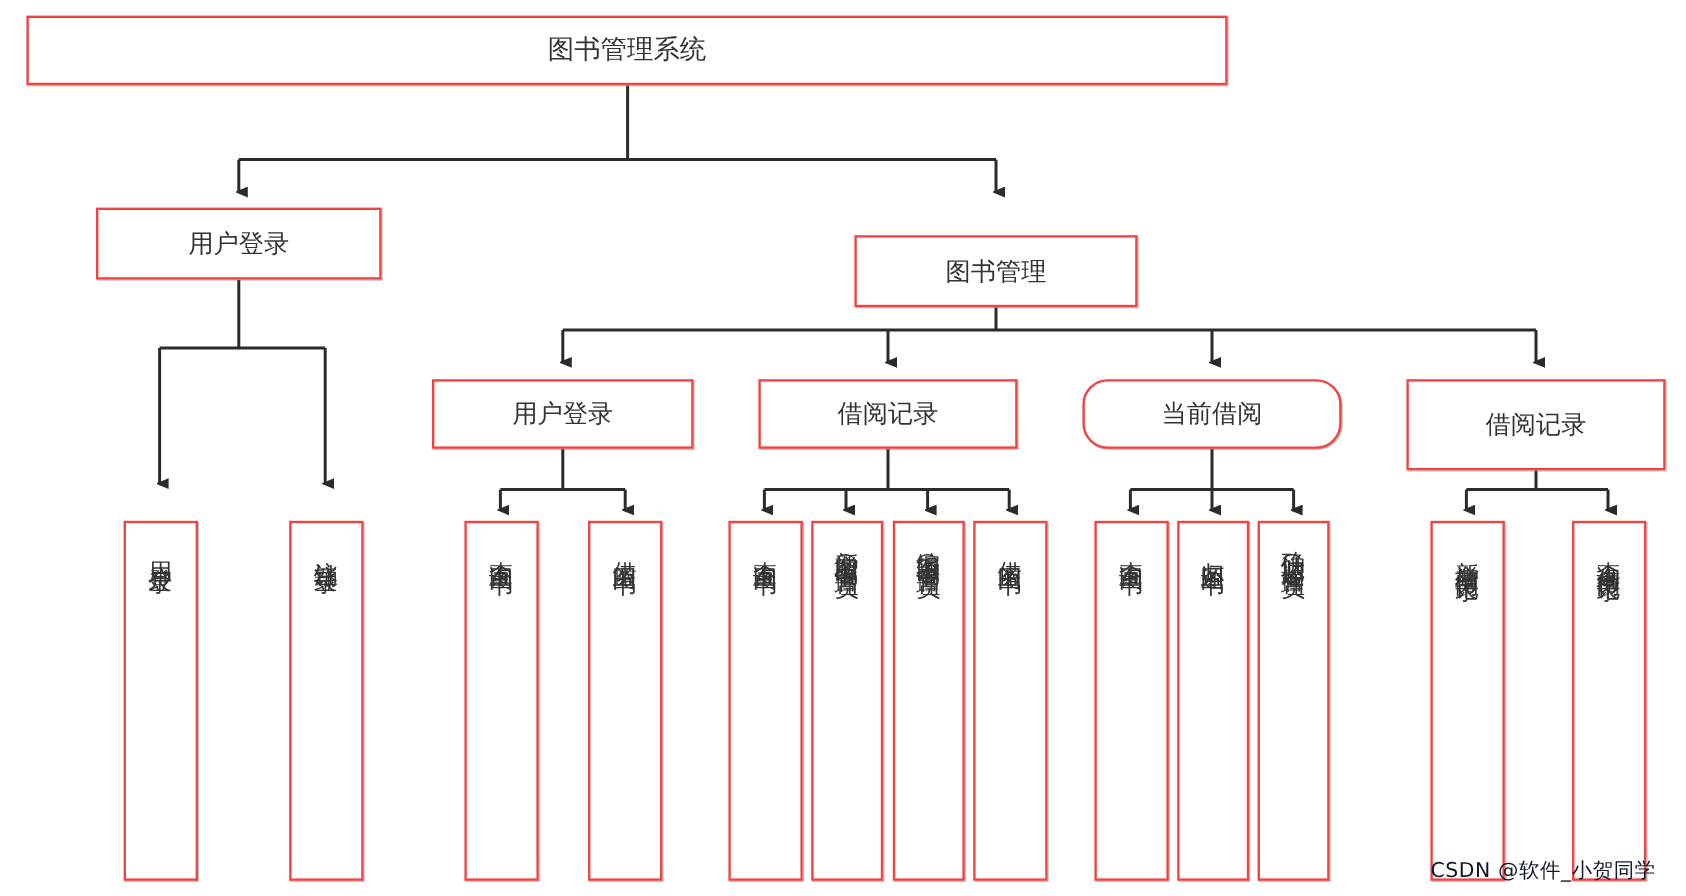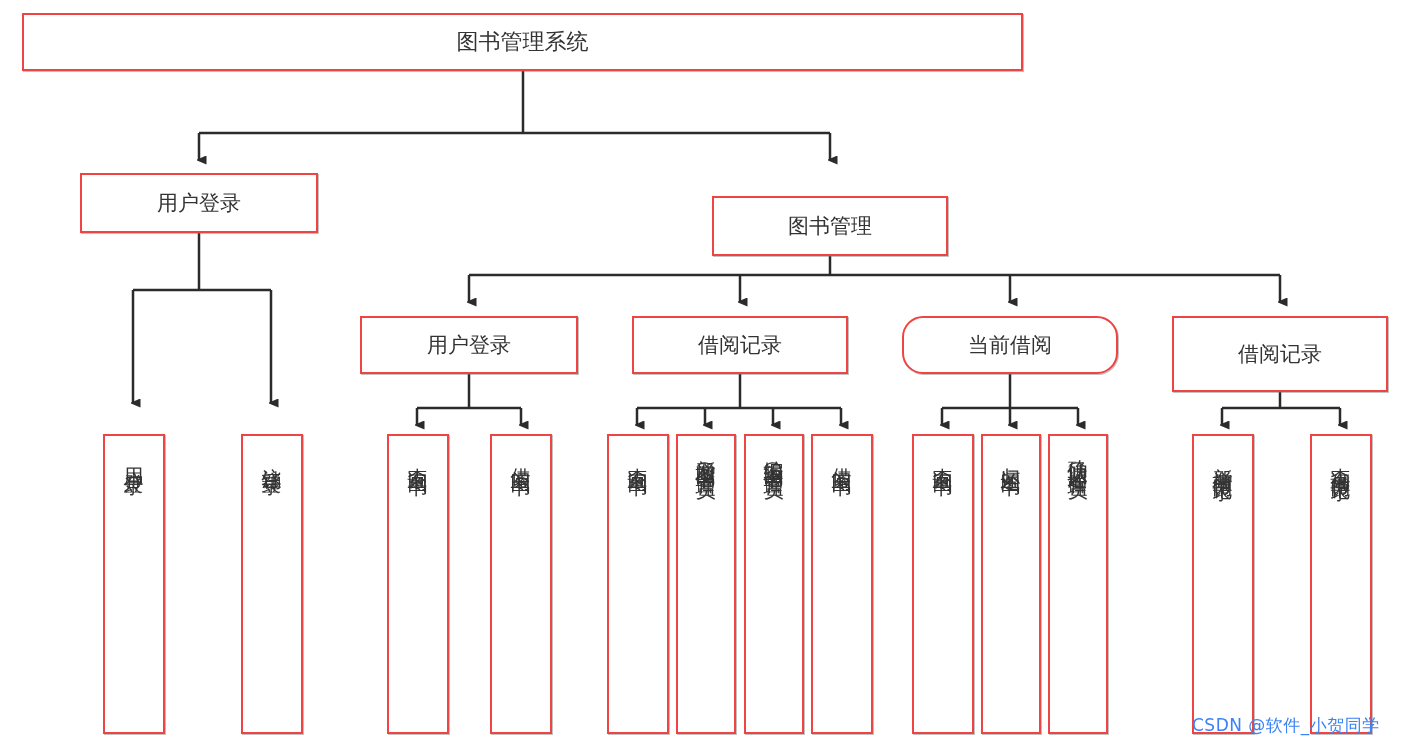--- a/index.html
+++ b/index.html
@@ -65,21 +65,21 @@
     white-space: nowrap;
   }
   .node.leaf.tall .label {
     padding-top: 0;
   }
   .watermark {
     position: absolute;
     left: 1192px;
     top: 714px;
     font-size: 17px;
-    color: #3b82f6;
+    color: #0f172a;
     letter-spacing: 0.5px;
     white-space: nowrap;
   }
 </style>
 </head>
 <body>
 
 <div id="diagram">
 
   <svg class="edges" viewBox="0 0 1405 747">

